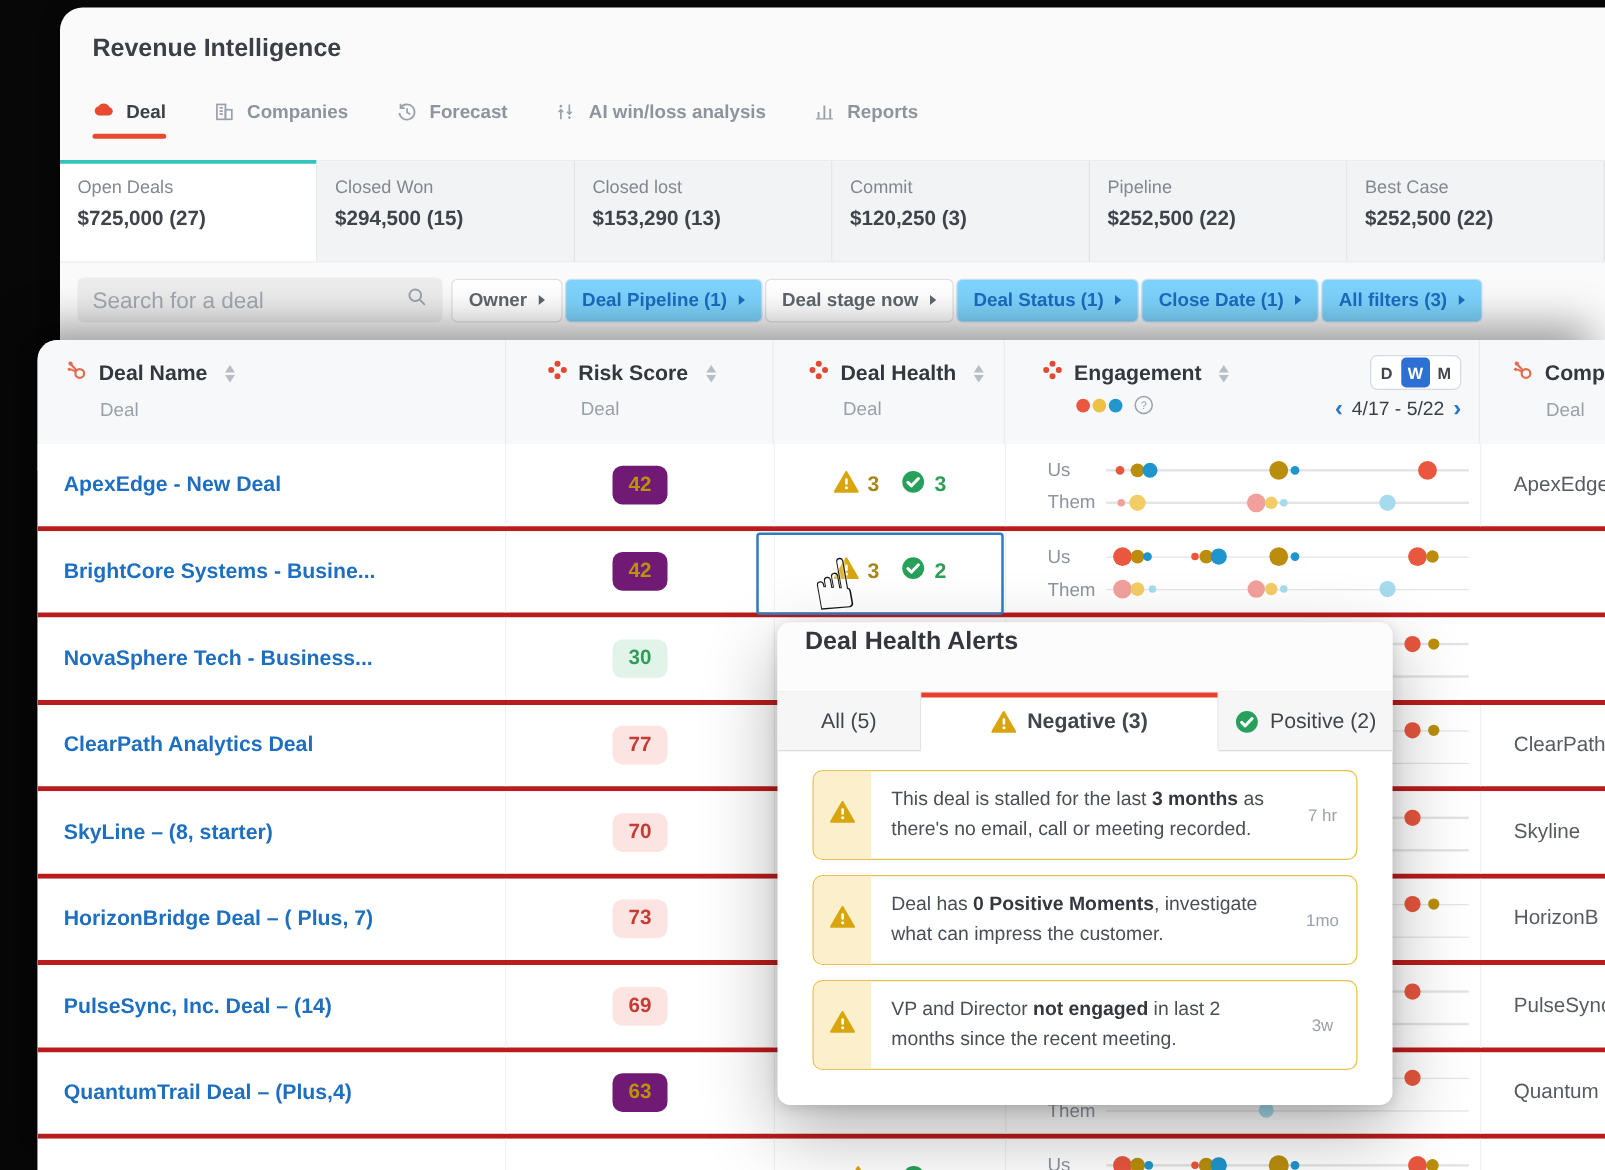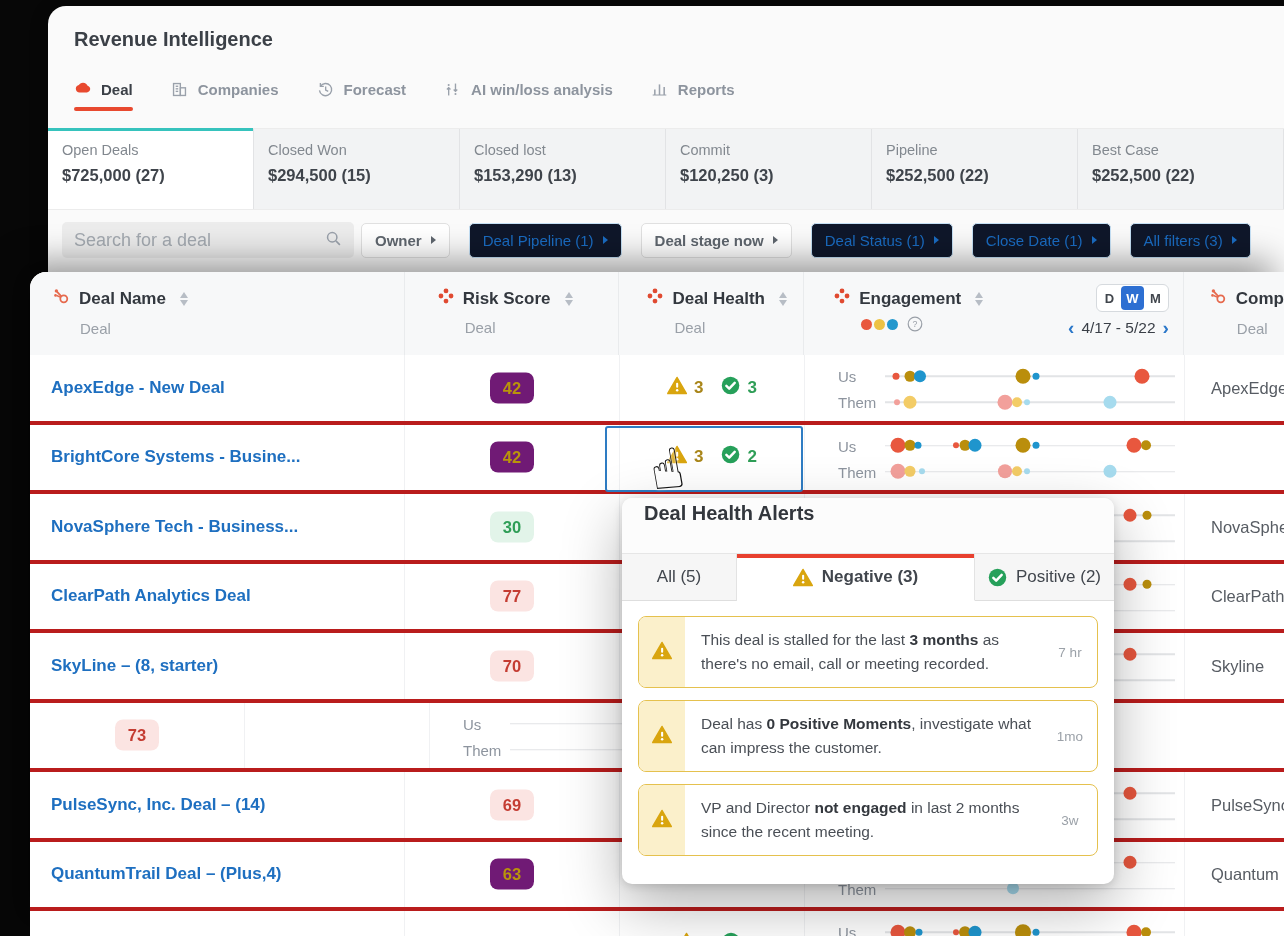--- a/index.html
+++ b/index.html
@@ -27,21 +27,21 @@
   .sum-label{font-size:14.5px;color:#82888f;margin-bottom:8px}
   .sum-value{font-size:16.5px;font-weight:700;color:#3f444b}
 
   .filter-bar{position:absolute;left:14px;top:216px;display:flex;gap:7px;align-items:center}
   .searchbox{width:292px;height:36px;background:#ececec;border-radius:5px;display:flex;align-items:center;padding:0 12px}
   .searchbox input{flex:1;border:none;background:transparent;font-size:18px;color:#555;outline:none}
   .searchbox input::placeholder{color:#a3a9b0}
   .chip{height:35px;display:flex;align-items:center;gap:9px;padding:0 13px;border-radius:5px;
         font-size:15px;font-weight:600;background:#fff;border:1px solid #e0e0e0;color:#5f666e;cursor:pointer;white-space:nowrap}
   .chip .tri{width:0;height:0;border-left:5px solid currentColor;border-top:4px solid transparent;border-bottom:4px solid transparent}
-  .chip.sel{background:#0f172a;border-color:#c5e0f5;color:#1a6cc2;font-weight:400}
+  .chip.sel{background:#7dd3fc;border-color:#c5e0f5;color:#1a6cc2;font-weight:700}
 
   
   .table-panel{position:absolute;left:30px;top:272px;right:0;bottom:0;background:#fff;
                border-top-left-radius:16px;box-shadow:-12px -10px 34px rgba(0,0,0,.4);overflow:hidden}
   .thead{position:absolute;left:0;right:0;top:0;height:104px;background:#f7f8f9;border-bottom:1px solid #e3e5e8;display:flex}
   .c-name{width:375px}.c-risk{width:215px}.c-health{width:185px}.c-eng{width:380px}.c-comp{flex:1}
   .th{position:relative;border-right:1px solid #e9ebed;padding-top:16px}
   .th:last-child{border-right:none}
   .th-title{display:flex;align-items:center;gap:9px;font-size:17px;font-weight:700;color:#33383f;white-space:nowrap}
   .th-sub{font-size:15px;color:#9aa0a8;margin-top:10px;margin-left:27px}
@@ -91,21 +91,21 @@
                 background:#fcfcfc;border-radius:10px 10px 0 0}
   .popup-tabs{display:flex;height:47px}
   .ptab{display:flex;align-items:center;justify-content:center;gap:9px;font-size:17px;color:#41464d;background:#f6f6f6;
         border-right:1px solid #e3e3e3;border-bottom:1px solid #dedede;position:relative;cursor:pointer}
   .ptab:nth-child(1){width:115px}
   .ptab:nth-child(2){width:238px}
   .ptab:nth-child(3){flex:1;border-right:none}
   .ptab .ic{display:flex;align-items:center}
   .ptab.active{background:#fff;font-weight:600;border-bottom:1px solid #fff}
   .ptab.active::before{content:"";position:absolute;top:0;left:0;right:0;height:4px;background:#e8402f}
-  .popup-body{padding:15px 16px}
+  .popup-body{padding:15px 28px}
   .alert{display:flex;border:1px solid #e5c14e;border-radius:8px;margin-bottom:12px;min-height:70px;overflow:hidden;background:#fff}
   .alert-strip{width:46px;background:#fbf0cb;display:flex;align-items:center;justify-content:center;flex-shrink:0}
   .alert-text{flex:1;padding:11px 4px 11px 16px;font-size:15.5px;color:#4a4f56;line-height:1.55}
   .alert-text b{color:#34383e}
   .alert-age{width:54px;display:flex;align-items:center;justify-content:center;color:#9ba1a8;font-size:13.5px;flex-shrink:0}
 
   .cursor{position:absolute;left:650px;top:442px;z-index:40;font-size:56px;line-height:1;color:#141414;
           font-family:"DejaVu Sans",sans-serif;transform:rotate(-10deg);text-shadow:0 0 3px #fff,0 0 2px #fff}
 </style>
 </head>
@@ -196,21 +196,21 @@
   </div>
     </div>
   <div class="filter-bar">
     <div class="searchbox">
       <input type="text" placeholder="Search for a deal" style="">
       <span class="ic" id="search-ic"><svg viewBox="0 0 20 20" width="17" height="17" fill="none" stroke="#9aa1ab" stroke-width="1.8">
             <circle cx="8.5" cy="8.5" r="5.5"></circle>
             <line x1="12.8" y1="12.8" x2="17.5" y2="17.5"></line>
           </svg></span>
     </div>
-    <div style="display:flex;gap:19px" id="chips">
+    <div style="display:flex;gap:2px" id="chips">
         <div class="chip">
     <span class="lbl">Owner</span>
     <span class="tri"></span>
   </div>
         <div class="chip sel">
     <span class="lbl">Deal Pipeline (1)</span>
     <span class="tri"></span>
   </div>
         <div class="chip">
     <span class="lbl">Deal stage now</span>
@@ -481,23 +481,20 @@
         <span class="eng-track">
               <span class="dot" style="left: 84.5%; height: 13px; width: 13px; background: rgb(232, 87, 62);"></span>
               <span class="dot" style="left: 90.5%; height: 9px; width: 9px; background: rgb(186, 142, 12);"></span>
             </span>
       </div>
       <div class="eng-line line-them">
         <span class="eng-label">Them</span>
         <span class="eng-track"></span>
       </div>
     </div>
-    <div class="td c-comp">
-      <span class="comp-text">NovaSphe</span>
-    </div>
   </div>
       <div class="trow">
     <div class="td c-name">
       <a class="name-link" href="#">ClearPath Analytics Deal</a>
     </div>
     <div class="td c-risk">
       <span class="risk-badge risk-bad">77</span>
     </div>
     <div class="td c-health">
       
@@ -541,20 +538,23 @@
       <div class="eng-line line-them">
         <span class="eng-label">Them</span>
         <span class="eng-track"></span>
       </div>
     </div>
     <div class="td c-comp">
       <span class="comp-text">Skyline</span>
     </div>
   </div>
       <div class="trow">
+    <div class="td c-name">
+      <a class="name-link" href="#">HorizonBridge Deal – ( Plus, 7)</a>
+    </div>
     <div class="td c-risk">
       <span class="risk-badge risk-bad">73</span>
     </div>
     <div class="td c-health">
       
       
     </div>
     <div class="td c-eng">
       <div class="eng-line line-us">
         <span class="eng-label">Us</span>

